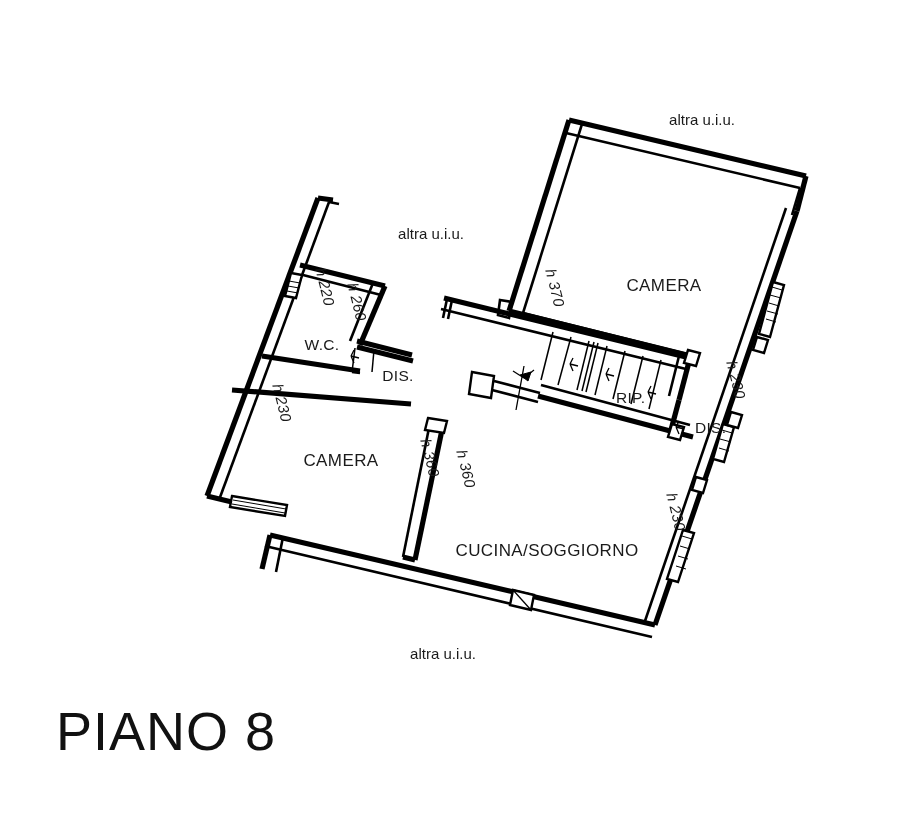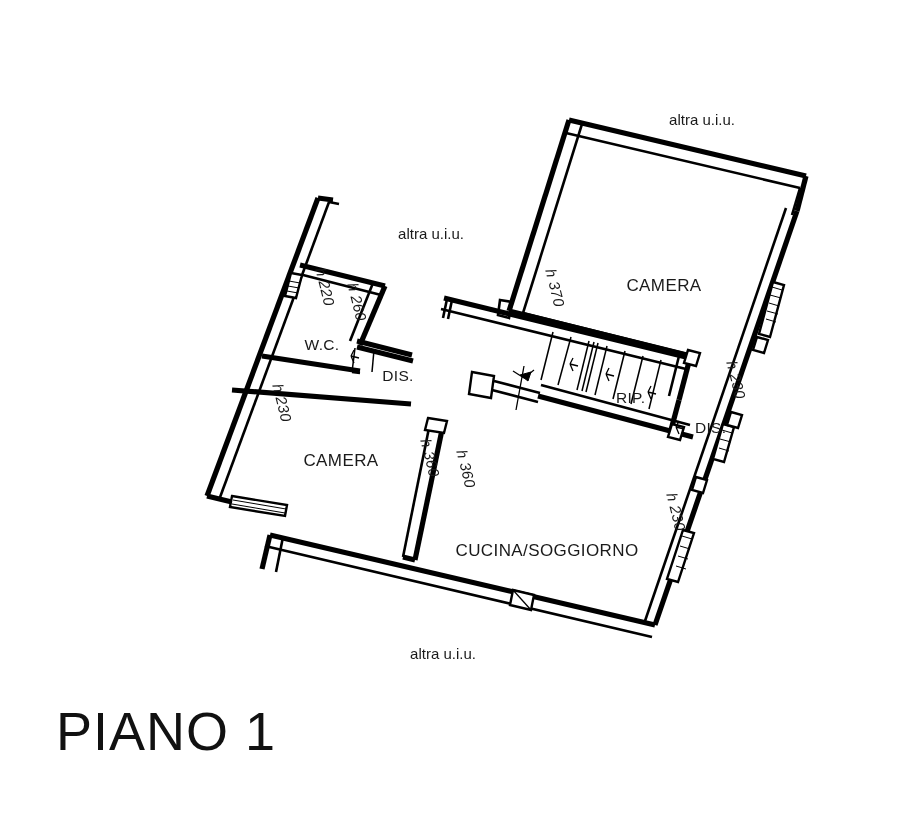--- a/index.html
+++ b/index.html
@@ -304,15 +304,15 @@
     <g>
       <text class="neighbor-label" x="702" y="125" text-anchor="middle">altra u.i.u.</text>
 
       <text class="neighbor-label" x="431" y="239" text-anchor="middle">altra u.i.u.</text>
 
       <text class="neighbor-label" x="443" y="659" text-anchor="middle">altra u.i.u.</text>
     </g>
 
   </svg>
 
-  <div class="plan-title">PIANO 1</div>
+  <div class="plan-title">PIANO 8</div>
 
 </div>
 
 </body></html>

